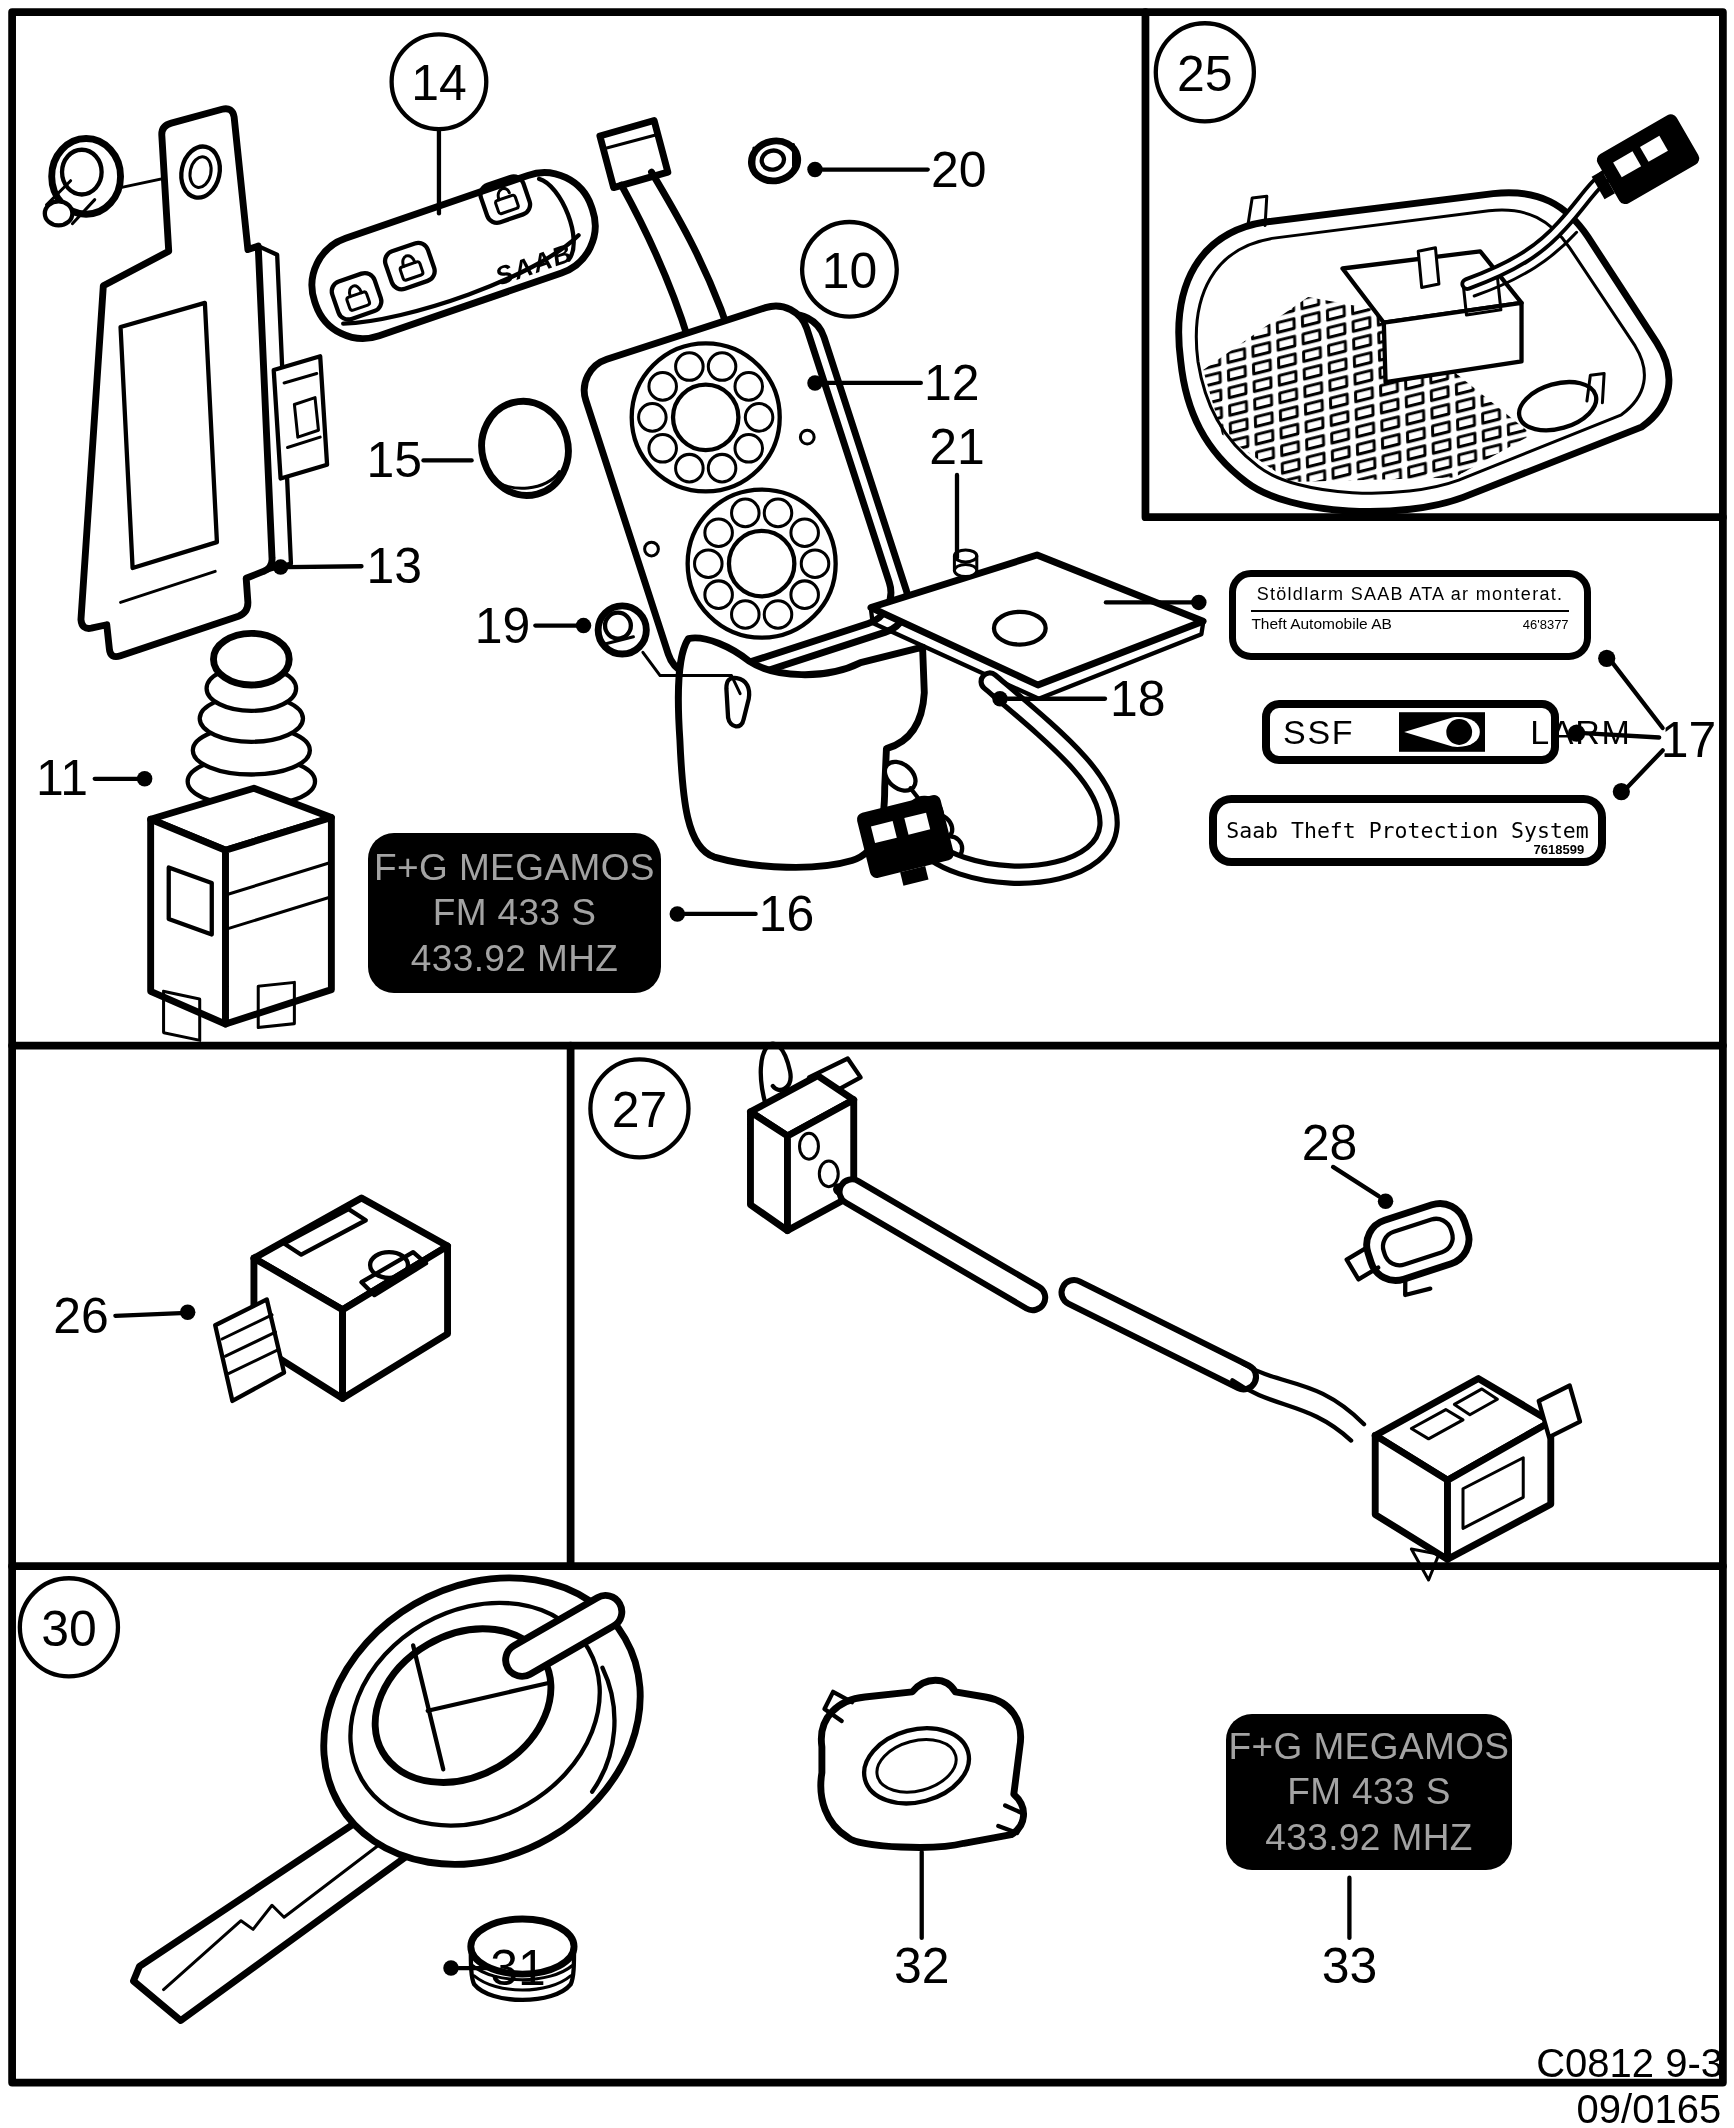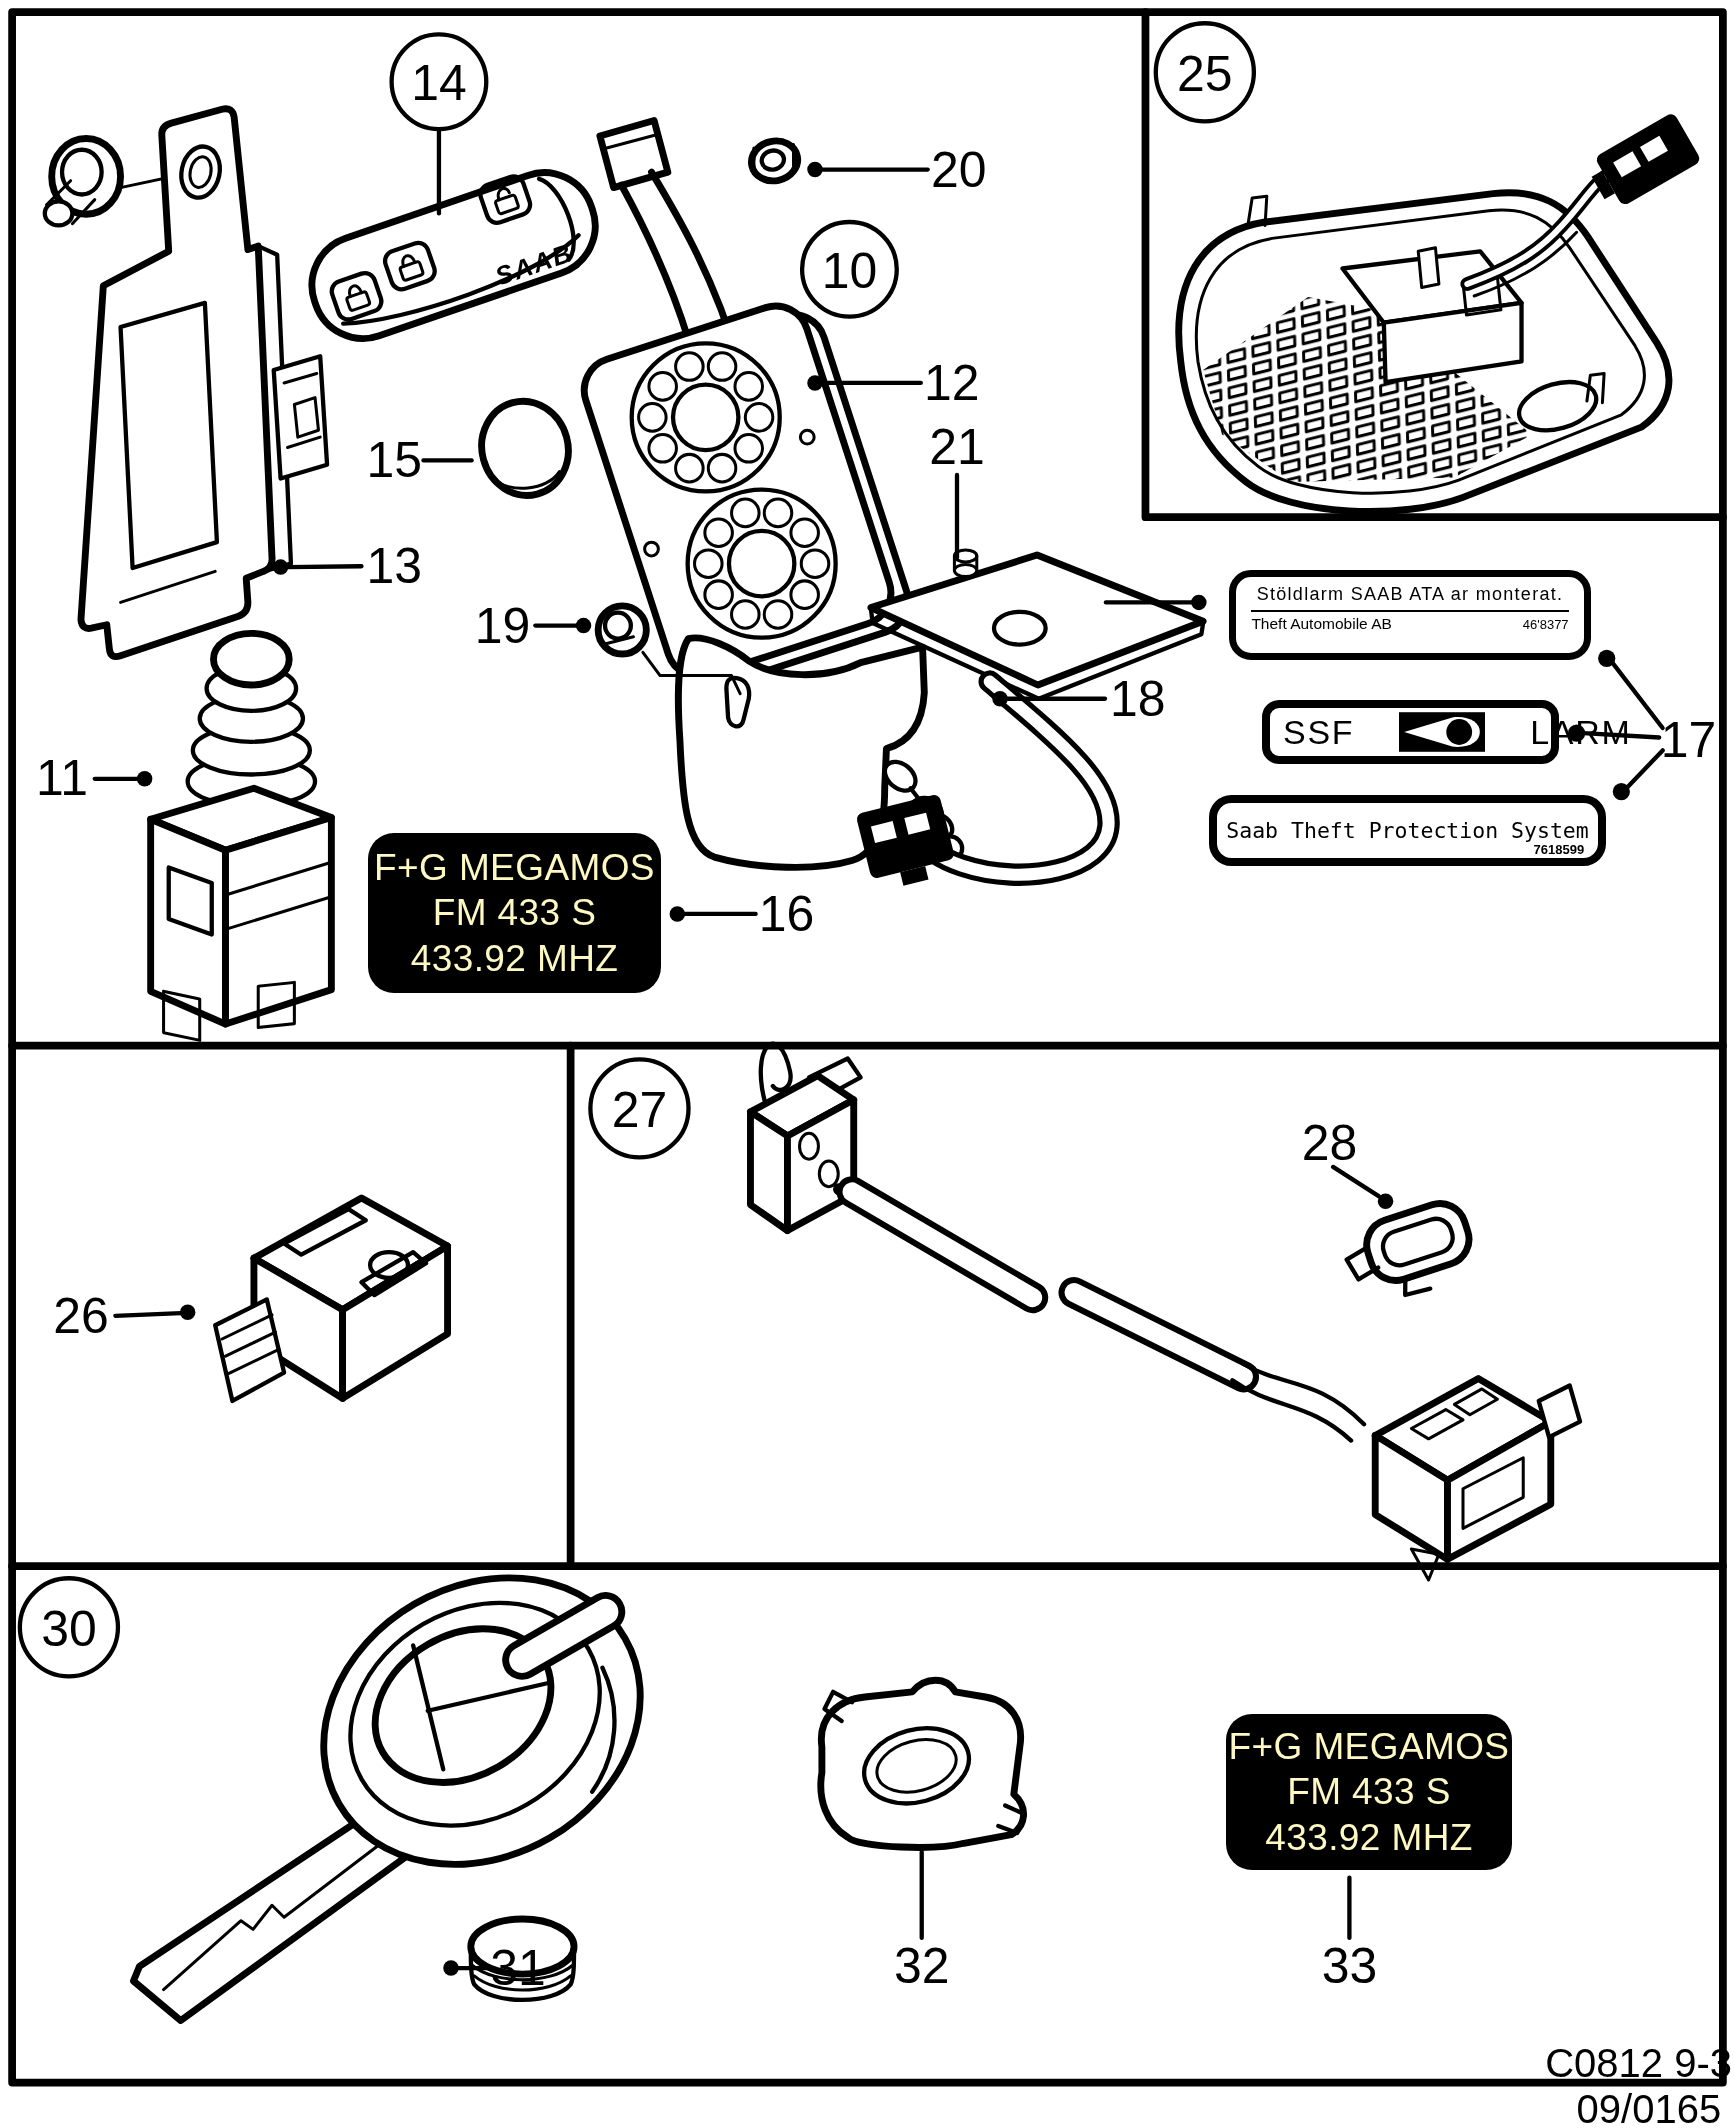--- a/index.html
+++ b/index.html
@@ -27,27 +27,27 @@
   #label-stoldlarm .row{display:flex;justify-content:space-between;align-items:baseline;padding:0 3.4px;}
   #label-stoldlarm .issuer{font-size:15.5px;}
   #label-stoldlarm .pno{font-size:13px;}
   #label-ssf{left:1262px;top:700px;width:297px;height:64px;border-width:8.6px;border-radius:17px;
              display:flex;align-items:center;justify-content:space-between;padding:0 13px;gap:45px;}
   #label-ssf .txt{font-size:34px;letter-spacing:1.7px;}
   #label-stps{left:1209px;top:795px;width:397px;height:71px;border-width:8.6px;border-radius:22.4px;
               display:flex;align-items:center;justify-content:center;}
   #label-stps .t1{font-family:"DejaVu Sans Mono",monospace;font-size:21.5px;white-space:nowrap;}
   #label-stps .pno{position:absolute;right:13.8px;bottom:0.9px;font-size:13px;font-weight:bold;}
-  .blackbox{position:absolute;background:#000;border-radius:26px;color:#fef9c3;display:flex;flex-direction:column;
+  .blackbox{position:absolute;background:#000;border-radius:26px;color:#a3a3a3;display:flex;flex-direction:column;
             align-items:center;justify-content:center;text-align:center;font-size:37px;line-height:1.22;
             letter-spacing:0.4px;}
   #box-16{left:368px;top:833px;width:293px;height:160px;}
   #box-33{left:1226px;top:1714px;width:286px;height:156px;}
   .footer{position:absolute;font-size:40px;white-space:nowrap;}
-  #drawing-code{right:3px;top:2041px;}
+  #drawing-code{right:12px;top:2041px;}
   #page-ref{right:13.8px;top:2087px;}
 </style>
 </head>
 <body>
 
 <div class="page">
 
 <svg class="art" width="1735" height="2129" viewBox="0 0 2016 2474">
   <defs>
     <pattern id="mesh" patternUnits="userSpaceOnUse" width="30" height="20" patternTransform="rotate(-14) skewX(-12)">

